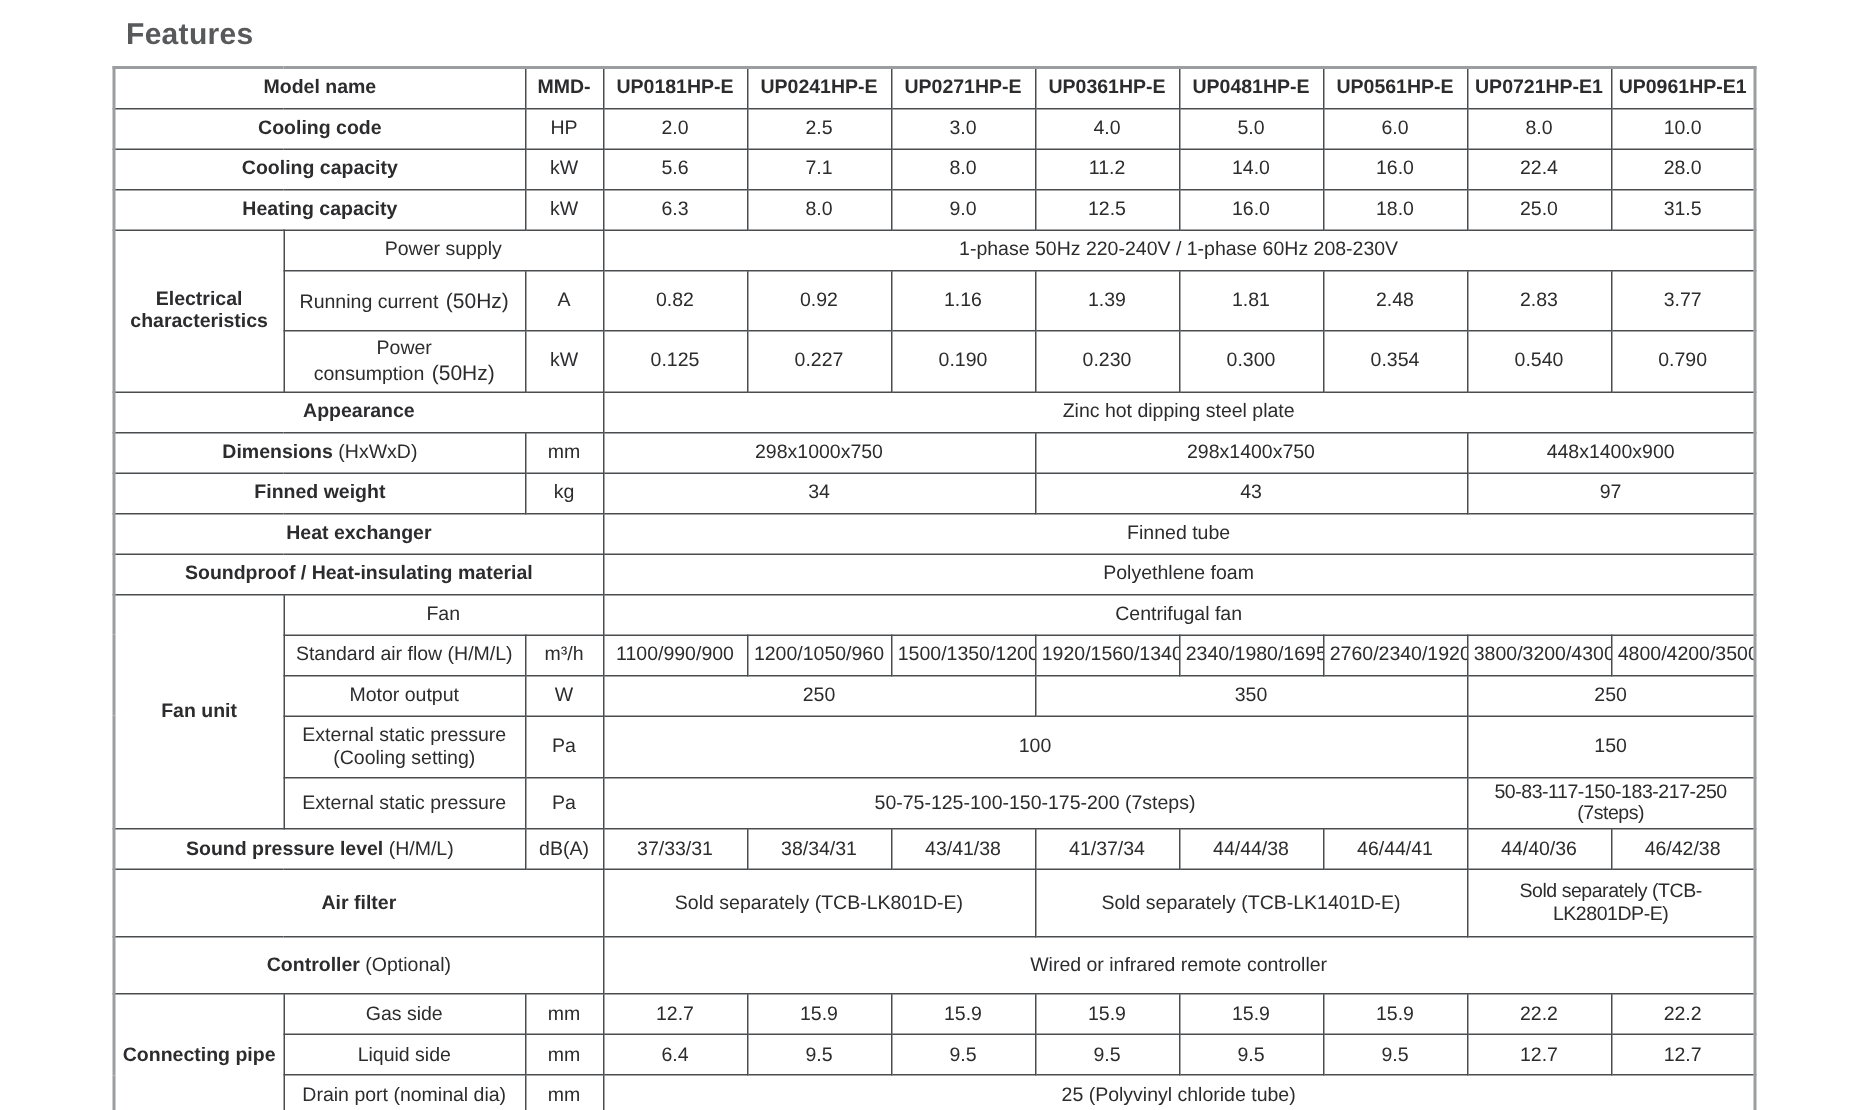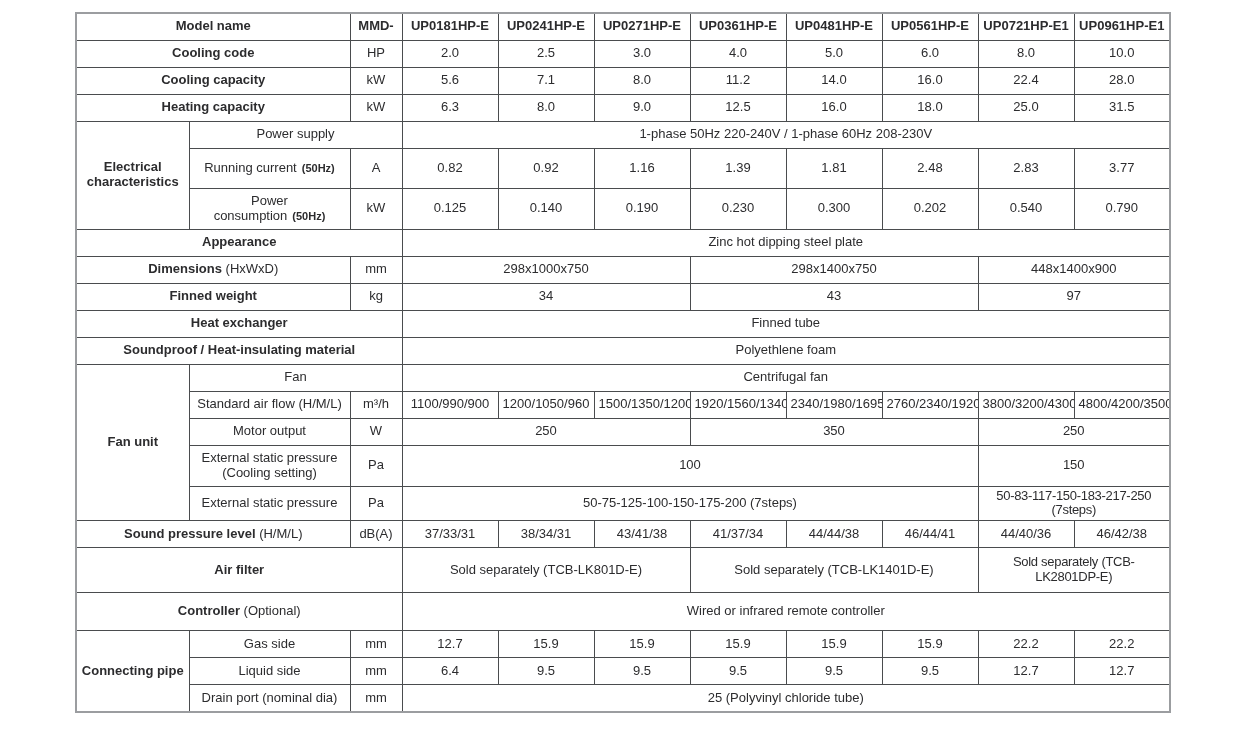--- a/index.html
+++ b/index.html
@@ -20,31 +20,32 @@
   td.hdr-label { background:#47b4e2; color:#ffffff; font-weight:bold; text-align:left; padding-left:8px; font-size:13px;margin-left:12px; }
   td.blue-label   { background:#47b4e2; color:#ffffff; font-weight:bold; text-align:left; padding-left:8px; }
   td.blue-cell    { background:#d7e9f7; }
   td.orange-label { background:#f07d41; color:#ffffff; font-weight:bold; text-align:left; padding-left:8px; }
   td.orange-cell  { background:#f7d9a2; }
   td.vtop { vertical-align:top; padding-top:5px; }
   td.sm { font-size:11px; padding-left:1px; padding-right:1px; }
   td.md { font-size:12px; }
   td.xs { font-size:10.5px; letter-spacing:-0.3px; padding-left:1px; padding-right:1px; }
   .suf { font-weight:normal; }
-  .suf50 { font-weight:bold; font-size:11px; margin-left:5px; }
+  .suf50 { font-weight:normal; font-size:14px; margin-left:5px; }
   .line { display:block; }
   tr.h40 td { height:40px; }
   tr.h41 td { height:41px;margin-top:16px; }
   tr.h45 td { height:45px; }
   tr.h38 td { height:38px; }
 </style>
 </head>
 <body>
 
 <div class="wrap">
+  <h1 class="page-title">Features</h1>
 
   <table class="spec">
     <colgroup>
       <col style="width:113px">
         <col style="width:161px">
         <col style="width:52px">
       <col style="width:96px">
         <col style="width:96px">
         <col style="width:96px">
         <col style="width:96px">
@@ -123,25 +124,25 @@
       <td>1.81</td>
       <td>2.48</td>
       <td>2.83</td>
       <td>3.77</td>
     </tr>
 
     <tr class="h41">
       <td class="sub"><span>Power consumption</span><span class="suf50">(50Hz)</span></td>
       <td class="unit">kW</td>
       <td>0.125</td>
-      <td>0.140</td>
+      <td>0.227</td>
       <td>0.190</td>
       <td>0.230</td>
       <td>0.300</td>
-      <td>0.202</td>
+      <td>0.354</td>
       <td>0.540</td>
       <td>0.790</td>
     </tr>
 
     <tr>
       <td colspan="3" class="lbl">Appearance</td>
       <td colspan="8">Zinc hot dipping steel plate</td>
     </tr>
 
     <tr>

